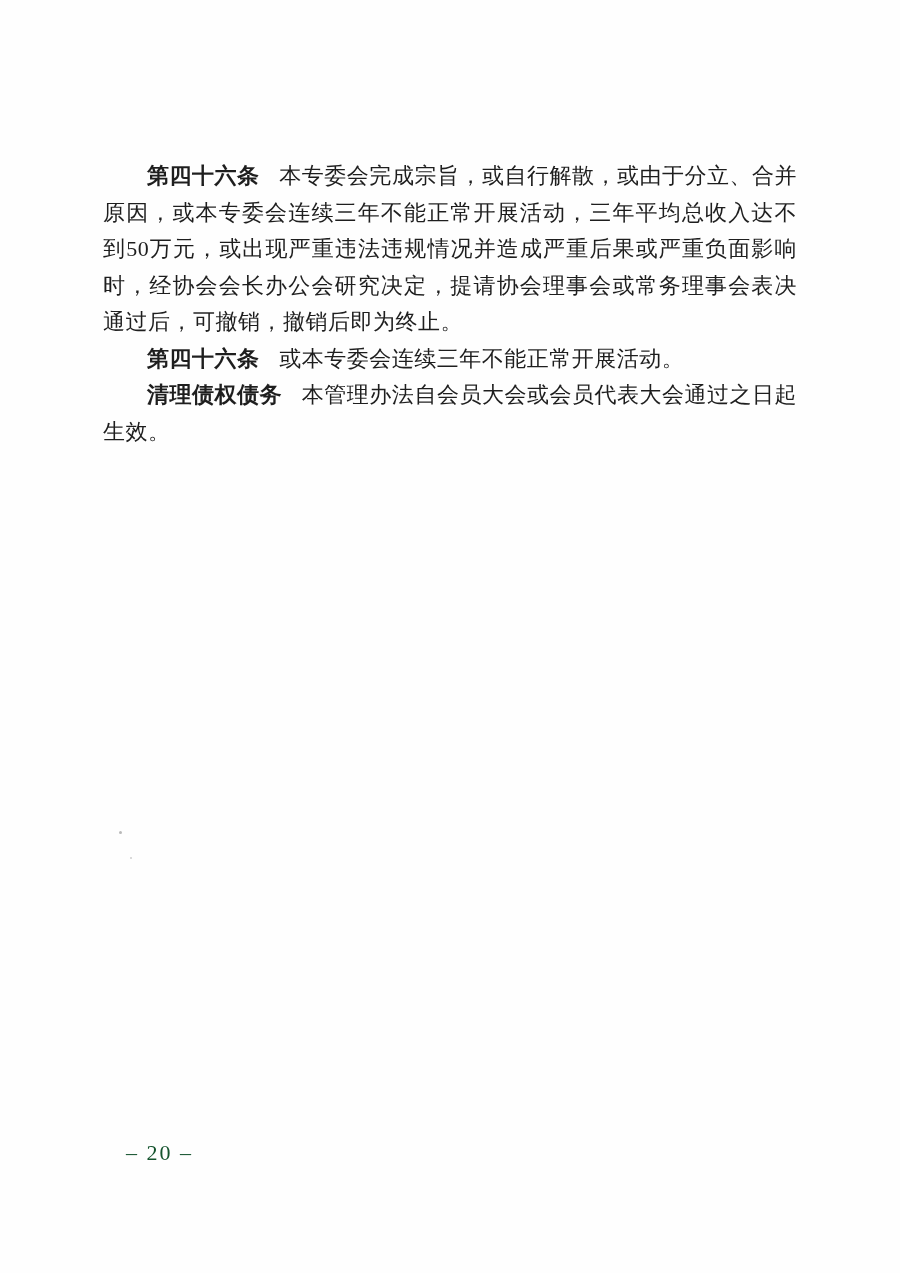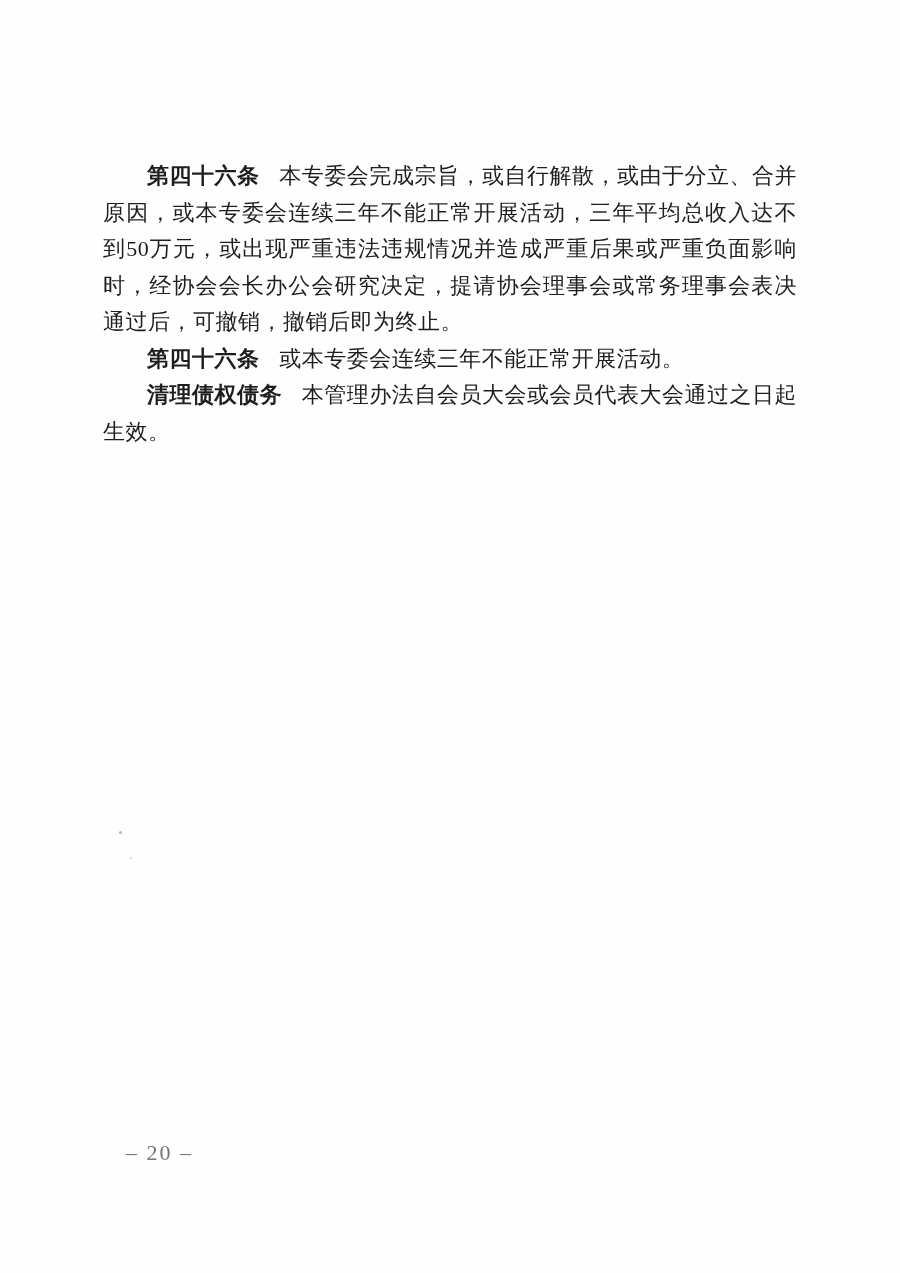--- a/index.html
+++ b/index.html
@@ -43,21 +43,21 @@
     text-align: center;
     letter-spacing: 1px;
   }
   .page-footer {
     position: absolute;
     top: 1140px;
     left: 126px;
     font-size: 22px;
     line-height: 26px;
     letter-spacing: 2px;
-    color: #737373;
+    color: #14532d;
   }
   .speck {
     position: absolute;
     border-radius: 50%;
     background: #b9b9b9;
   }
   .speck-1 { left: 119px; top: 831px; width: 3px; height: 3px; }
   .speck-2 { left: 130px; top: 857px; width: 2px; height: 2px; opacity: .7; }
 </style>
 </head>

